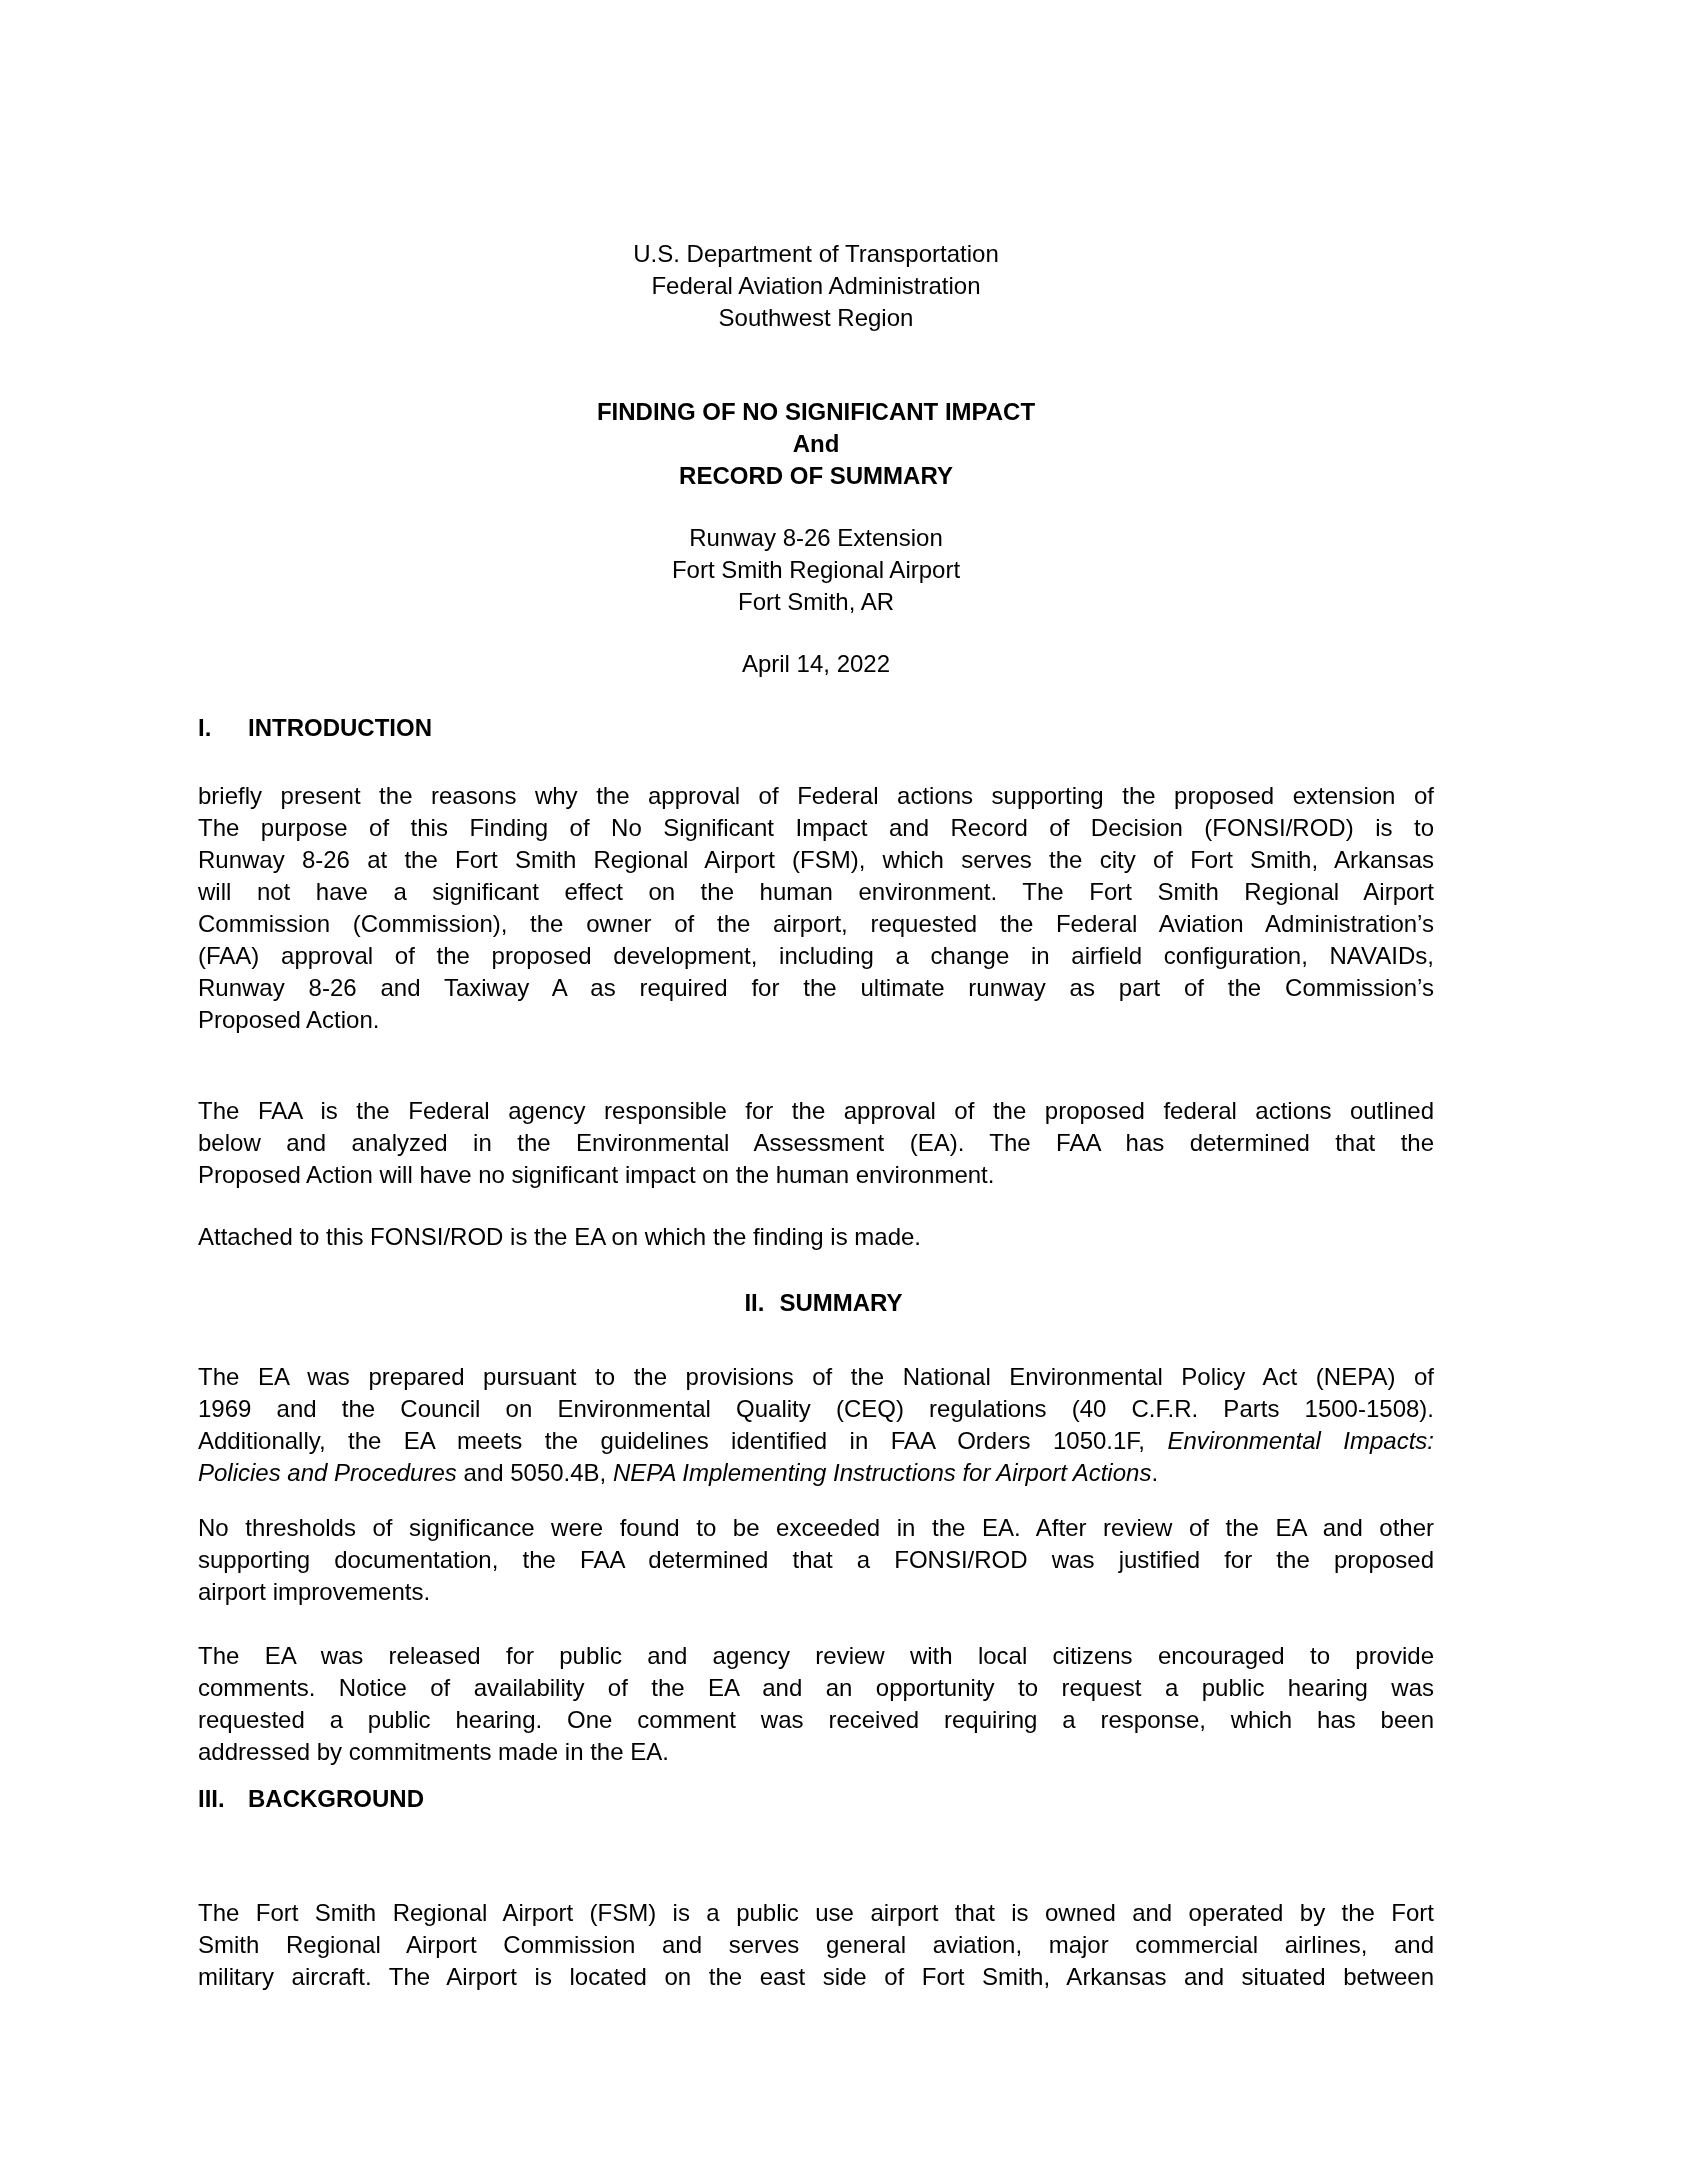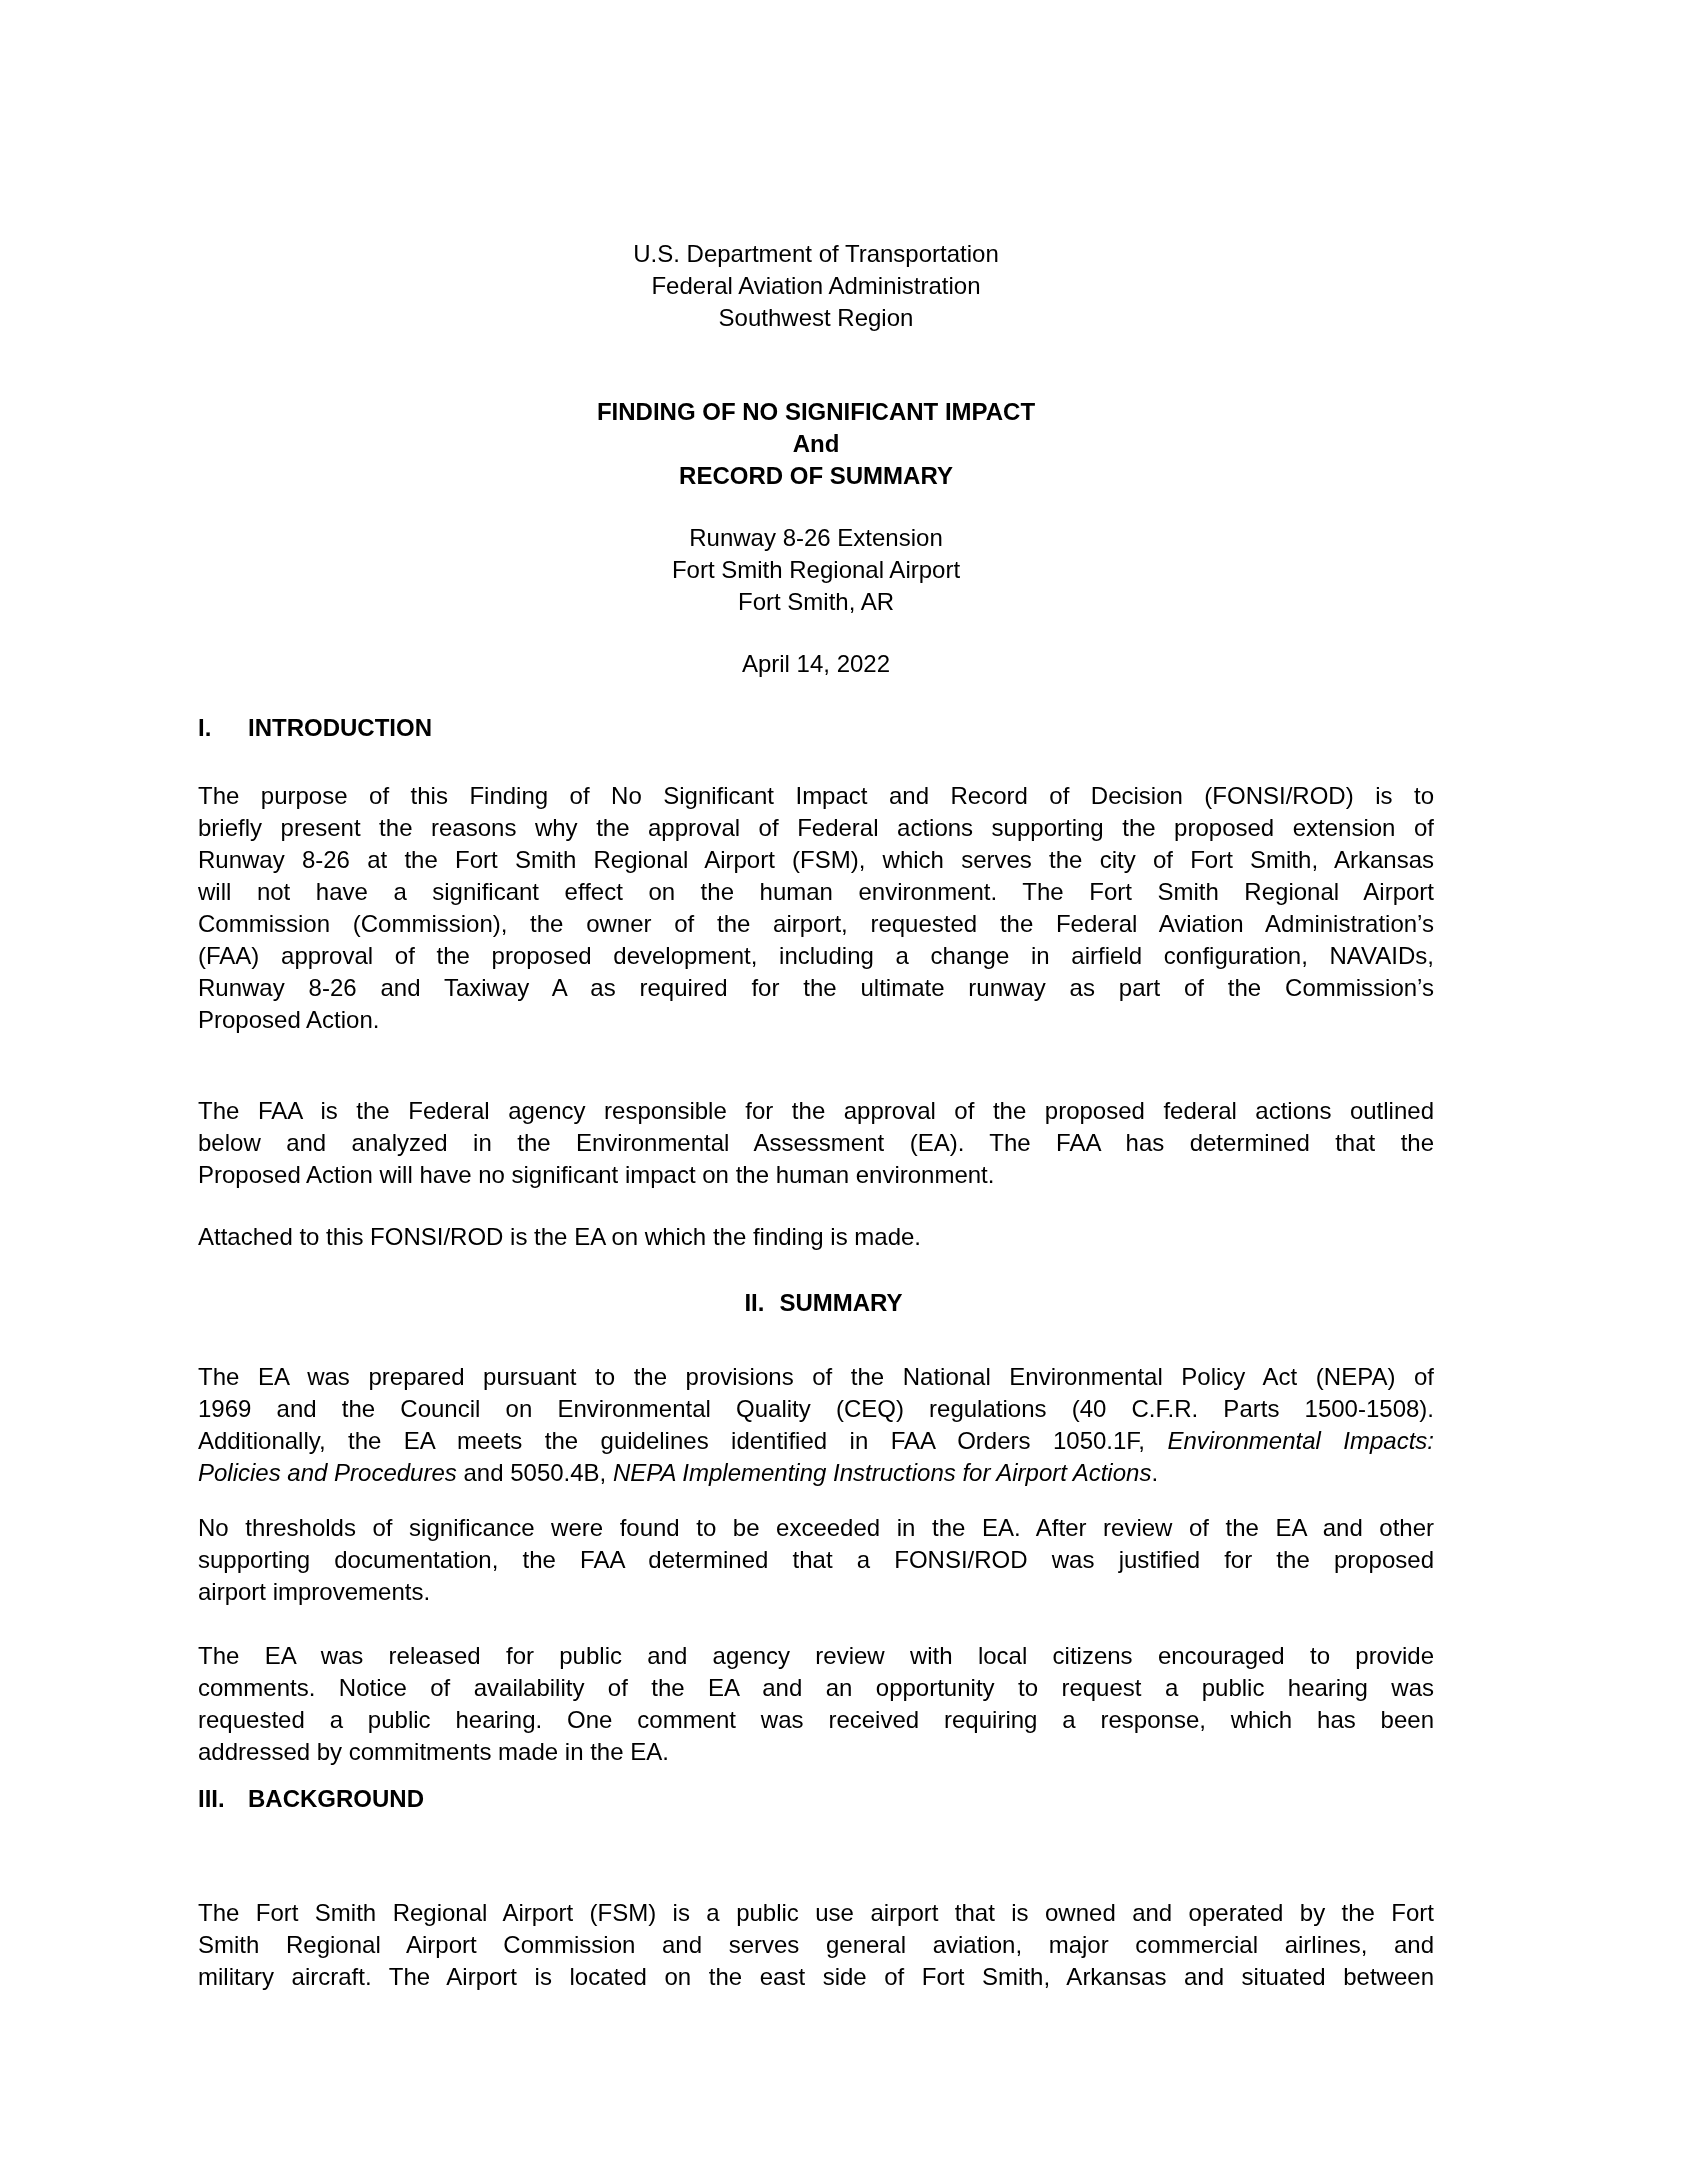--- a/index.html
+++ b/index.html
@@ -39,22 +39,22 @@
 
 <div class="blk center" style="top:609px;">
   <div>April 14, 2022</div>
 </div>
 
 <div class="blk heading" style="top:673px;">
   <span class="num">I.</span><span>INTRODUCTION</span>
 </div>
 
 <div class="blk para" style="top:741px;">
+  <span class="ln">briefly present the reasons why the approval of Federal actions supporting the proposed extension of</span>
   <span class="ln">The purpose of this Finding of No Significant Impact and Record of Decision (FONSI/ROD) is to</span>
-  <span class="ln">briefly present the reasons why the approval of Federal actions supporting the proposed extension of</span>
   <span class="ln">Runway 8-26 at the Fort Smith Regional Airport (FSM), which serves the city of Fort Smith, Arkansas</span>
   <span class="ln">will not have a significant effect on the human environment.  The Fort Smith Regional Airport</span>
   <span class="ln">Commission (Commission), the owner of the airport, requested the Federal Aviation Administration’s</span>
   <span class="ln">(FAA) approval of the proposed development, including a change in airfield configuration, NAVAIDs,</span>
   <span class="ln">Runway 8-26 and Taxiway A as required for the ultimate runway as part of the Commission’s</span>
   <span class="ln last">Proposed Action.</span>
 </div>
 
 <div class="blk para" style="top:1056px;">
   <span class="ln">The FAA is the Federal agency responsible for the approval of the proposed federal actions outlined</span>

